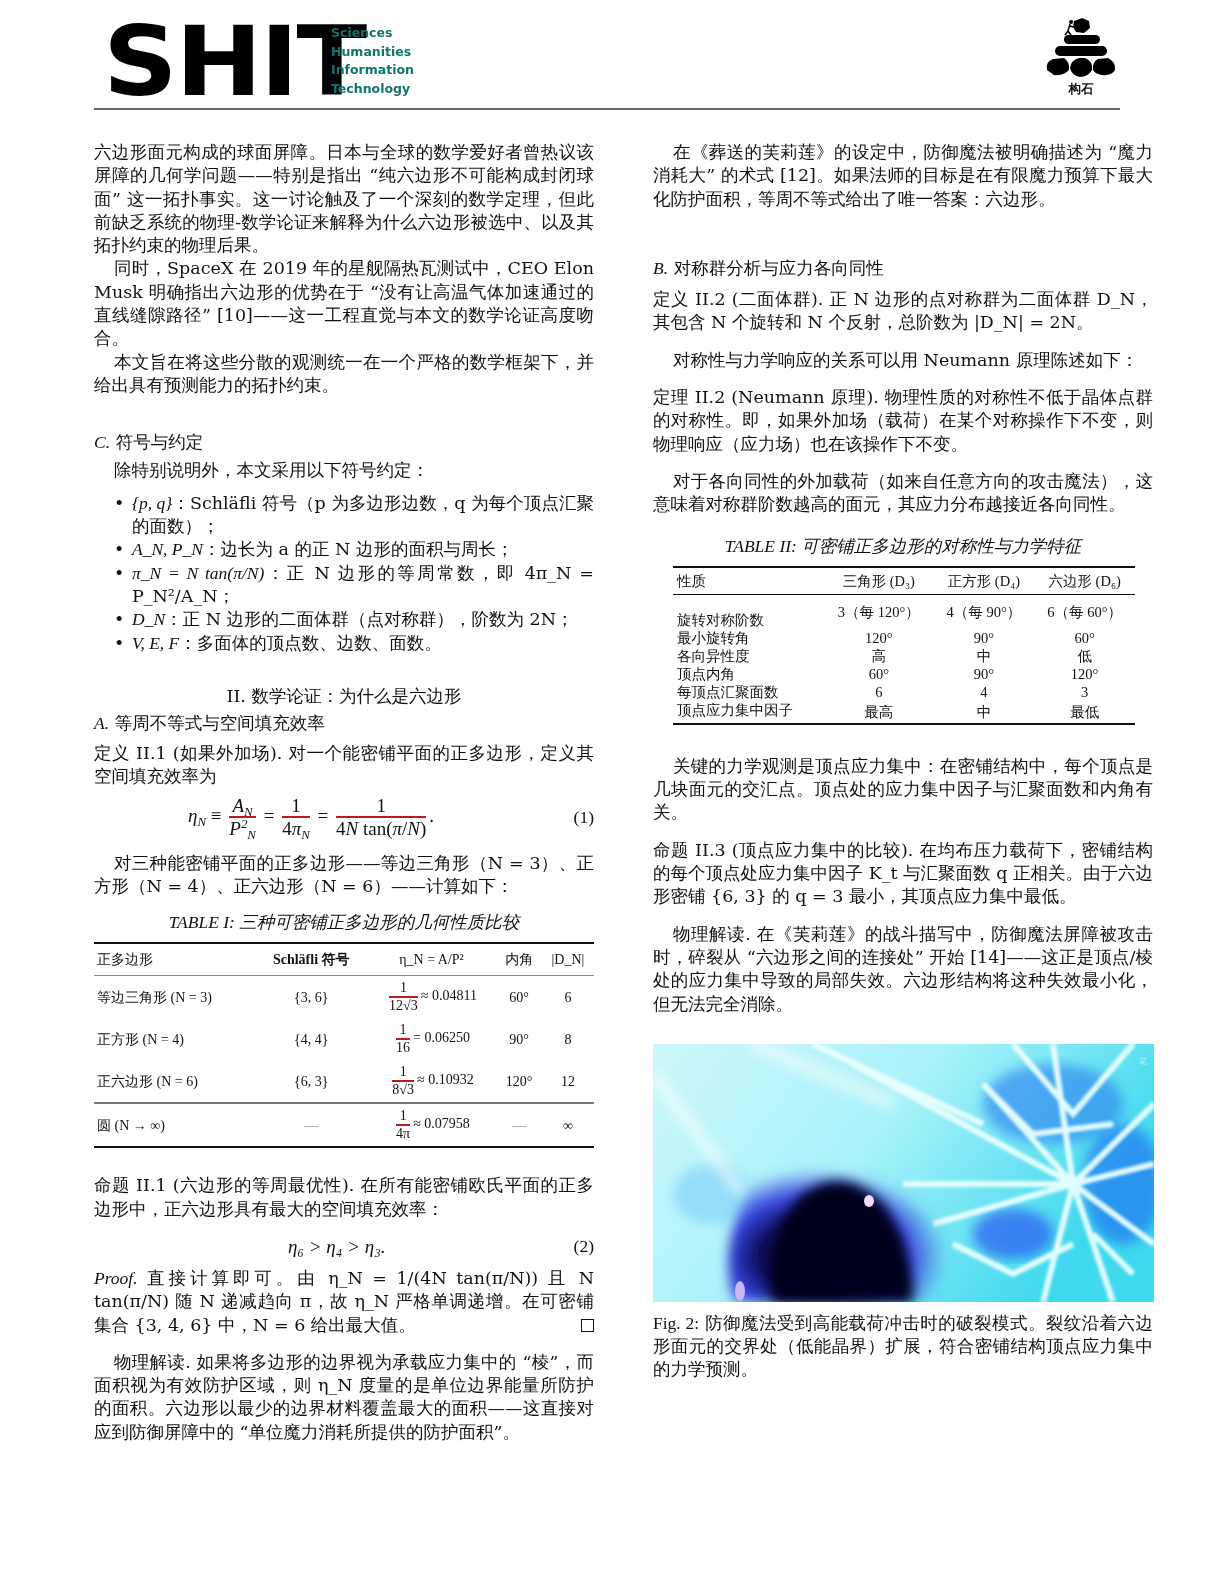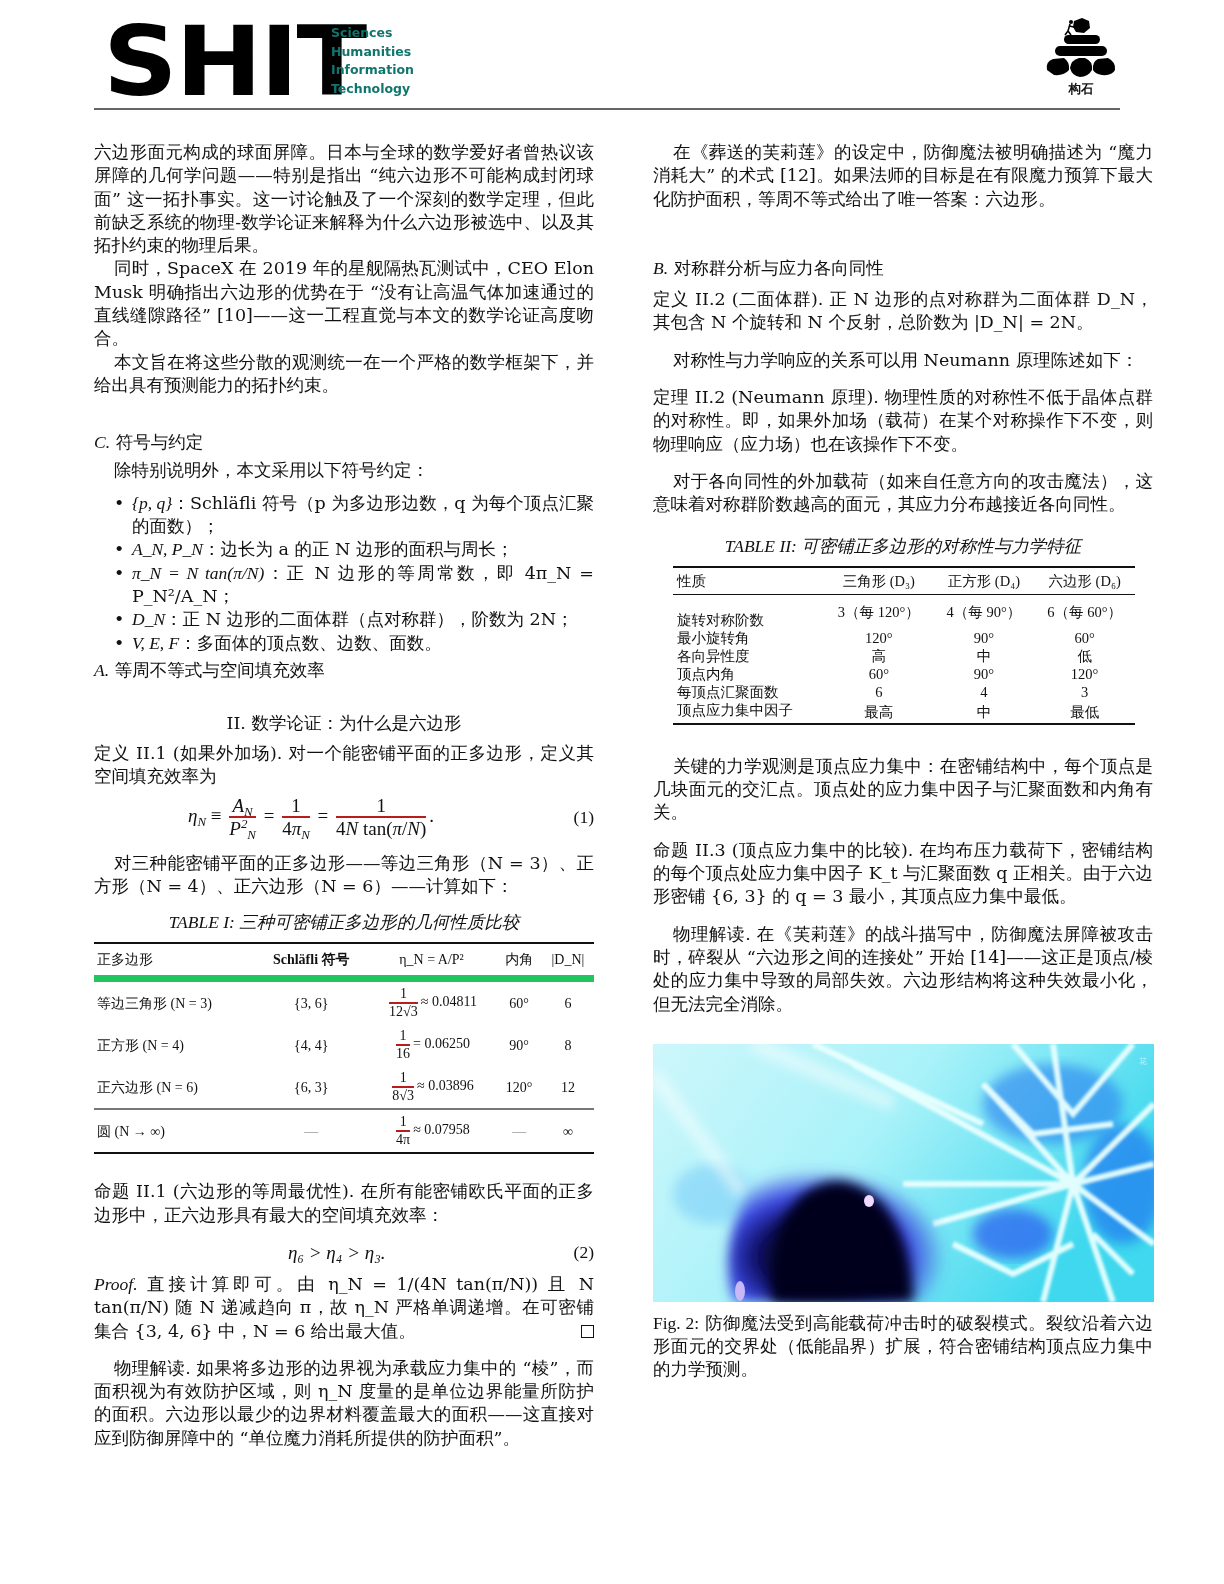--- a/index.html
+++ b/index.html
@@ -92,45 +92,45 @@
   </div>
   <p class="indent">除特别说明外，本文采用以下符号约定：</p>
   <ul class="bullets">
     <li><i class="m">{p, q}</i><span>：Schläfli 符号（p 为多边形边数，q 为每个顶点汇聚的面数）；</span></li>
     <li><i class="m">A_N, P_N</i><span>：边长为 a 的正 N 边形的面积与周长；</span></li>
     <li><i class="m">π_N = N tan(π/N)</i><span>：正 N 边形的等周常数，即 4π_N = P_N²/A_N；</span></li>
     <li><i class="m">D_N</i><span>：正 N 边形的二面体群（点对称群），阶数为 2N；</span></li>
     <li><i class="m">V, E, F</i><span>：多面体的顶点数、边数、面数。</span></li>
   </ul>
 
+  <div class="sec-title center" style="margin-top:30px;">II. 数学论证：为什么是六边形</div>
   <div class="sec-title" style="margin-top:4px;">
     <i>A.</i>
     <span>等周不等式与空间填充效率</span>
   </div>
-  <div class="sec-title center" style="margin-top:30px;">II. 数学论证：为什么是六边形</div>
   <p style="margin-top:6px;">
     <span>定义 II.1</span>
     <span>(如果外加场).</span>
     <span>对一个能密铺平面的正多边形，定义其空间填充效率为</span>
   </p>
   <div class="eq serif">
     <div style="position:absolute; left:94px; top:0; font-size:19px;">
       <i>η<sub>N</sub></i> ≡
       <span class="frac"><span class="n"><i>A<sub>N</sub></i></span><span class="d"><i>P<sup>2</sup><sub>N</sub></i></span></span> =
       <span class="frac"><span class="n">1</span><span class="d">4<i>π<sub>N</sub></i></span></span> =
       <span class="frac"><span class="n">1</span><span class="d">4<i>N</i> tan(<i>π</i>/<i>N</i>)</span></span>.
     </div>
     <span class="num">(1)</span>
   </div>
   <p class="indent">对三种能密铺平面的正多边形——等边三角形（N = 3）、正方形（N = 4）、正六边形（N = 6）——计算如下：</p>
 
   <div class="tcap serif" style="margin-top:12px;">TABLE I: 三种可密铺正多边形的几何性质比较</div>
   <table class="t1 serif">
     <tbody>
-        <tr class="toprule midrule-b" style="border-bottom:7px solid #22c55e;">
+        <tr class="toprule midrule-b" style="border-bottom:1px solid #22c55e;">
       <th style="text-align:left;">正多边形</th>
       <th style="font-weight:bold;">Schläfli 符号</th>
       <th>η_N = A/P²</th>
       <th>内角</th>
       <th>|D_N|</th>
     </tr>
     <tr>
       <td>等边三角形 (N = 3)</td>
       <td class="center">{3, 6}</td>
       <td class="center"><span class="frac small"><span class="n">1</span><span class="d">12√3</span></span><span>≈ 0.04811</span></td>
@@ -140,21 +140,21 @@
     <tr>
       <td>正方形 (N = 4)</td>
       <td class="center">{4, 4}</td>
       <td class="center"><span class="frac small"><span class="n">1</span><span class="d">16</span></span><span>= 0.06250</span></td>
       <td class="center">90°</td>
       <td class="center">8</td>
     </tr>
     <tr>
       <td>正六边形 (N = 6)</td>
       <td class="center">{6, 3}</td>
-      <td class="center"><span class="frac small"><span class="n">1</span><span class="d">8√3</span></span><span>≈ 0.03896</span></td>
+      <td class="center"><span class="frac small"><span class="n">1</span><span class="d">8√3</span></span><span>≈ 0.10932</span></td>
       <td class="center">120°</td>
       <td class="center">12</td>
     </tr>
     <tr class="midrule botrule" style="border-top:2px solid #777;">
       <td>圆 (N → ∞)</td>
       <td class="center" style="color:#999;">—</td>
       <td class="center"><span class="frac small"><span class="n">1</span><span class="d">4π</span></span><span>≈ 0.07958</span></td>
       <td class="center" style="color:#999;">—</td>
       <td class="center">∞</td>
     </tr>

